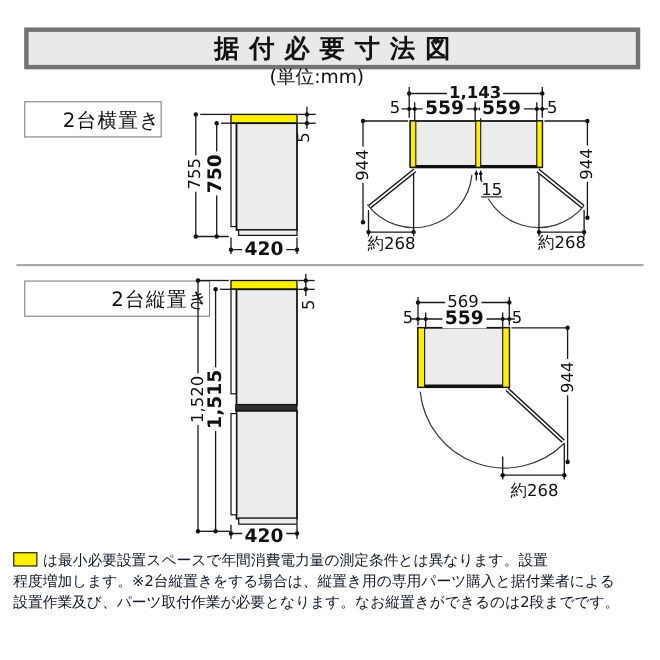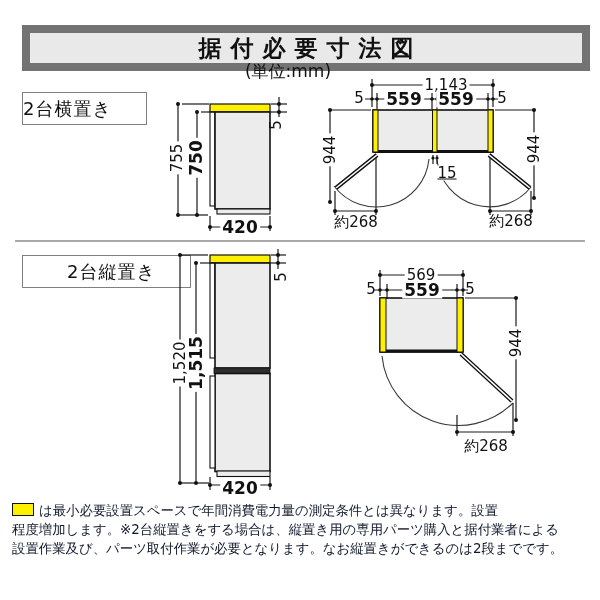--- a/index.html
+++ b/index.html
@@ -7,26 +7,26 @@
         font-family:"DejaVu Sans","Liberation Sans",sans-serif;color:#111;}
   .abs{position:absolute;}
   svg{position:absolute;overflow:visible;}
   
   .t{position:absolute;transform:translate(-50%,-50%);white-space:nowrap;color:#111;line-height:1;}
   .tv{position:absolute;transform:translate(-50%,-50%) rotate(-90deg);white-space:nowrap;color:#111;line-height:1;}
   .bg{background:#fff;padding:0 2px;}
   .b{font-weight:bold;}
   .f15{font-size:15px;}
   .f17{font-size:17px;}
-  .titlebox{left:22px;top:25px;width:552px;height:30px;background:#e9e9e9;border:8px solid #737373;
+  .titlebox{left:22px;top:25px;width:552px;height:30px;background:#e9e9e9;border:4px solid #737373;
             display:flex;align-items:center;justify-content:center;}
   .titletext{font-size:23px;font-weight:bold;letter-spacing:9px;text-indent:9px;}
   .unitnote{left:288px;top:71px;font-size:17px;}
   .seclabel{width:123px;height:31px;border:1.5px solid #808080;background:#fff;
-            display:flex;align-items:center;justify-content:flex-start;font-size:18px;letter-spacing:1px;}
+            display:flex;align-items:center;justify-content:flex-end;font-size:18px;letter-spacing:1px;}
   .divider{left:15px;top:240px;width:570px;height:2px;background:#a9a9a9;}
   .notes{left:12px;top:502px;width:580px;font-size:13.4px;line-height:18.8px;color:#0f172a;}
   .notes div{white-space:nowrap;}
   .swatch{display:inline-block;width:20px;height:11px;background:#fff000;border:1.5px solid #111;
           vertical-align:-1px;margin-right:5px;}
   .dim{stroke:#1a1a1a;stroke-width:1.2;}
   .arc{stroke:#3a3a3a;stroke-width:1.1;fill:none;}
 </style>
 </head>
 <body>
@@ -122,21 +122,21 @@
       <circle cx="534" cy="110" r="2" fill="#111"></circle>
         <circle cx="534" cy="198" r="2" fill="#111"></circle>
       <circle cx="433" cy="158" r="1.6" fill="#111"></circle>
         <circle cx="437" cy="158" r="1.6" fill="#111"></circle>
       <circle cx="335" cy="211" r="2" fill="#111"></circle>
         <circle cx="376" cy="211" r="2" fill="#111"></circle>
       <circle cx="490" cy="211" r="2" fill="#111"></circle>
         <circle cx="531" cy="211" r="2" fill="#111"></circle>
     </g>
   </svg>
-  <div class="t f15 bg" style="left:446px;top:85px;">1,143</div>
+  <div class="t f15 bg" style="left:432px;top:85px;font-weight:bold;">1,143</div>
   <div class="t f15" style="left:359px;top:98px;">5</div>
   <div class="t f17 b bg" style="left:404px;top:99px;">559</div>
   <div class="t f17 b bg" style="left:456px;top:99px;">559</div>
   <div class="t f15" style="left:502px;top:98px;">5</div>
   <div class="tv f15 bg" style="left:330px;top:150px;">944</div>
   <div class="tv f15 bg" style="left:534px;top:149px;">944</div>
   <div class="t f15 bg" style="left:447px;top:173px;text-decoration:underline;">15</div>
   <div class="t f15" style="left:356px;top:222px;">約268</div>
   <div class="t f15" style="left:511px;top:221px;">約268</div>
 

